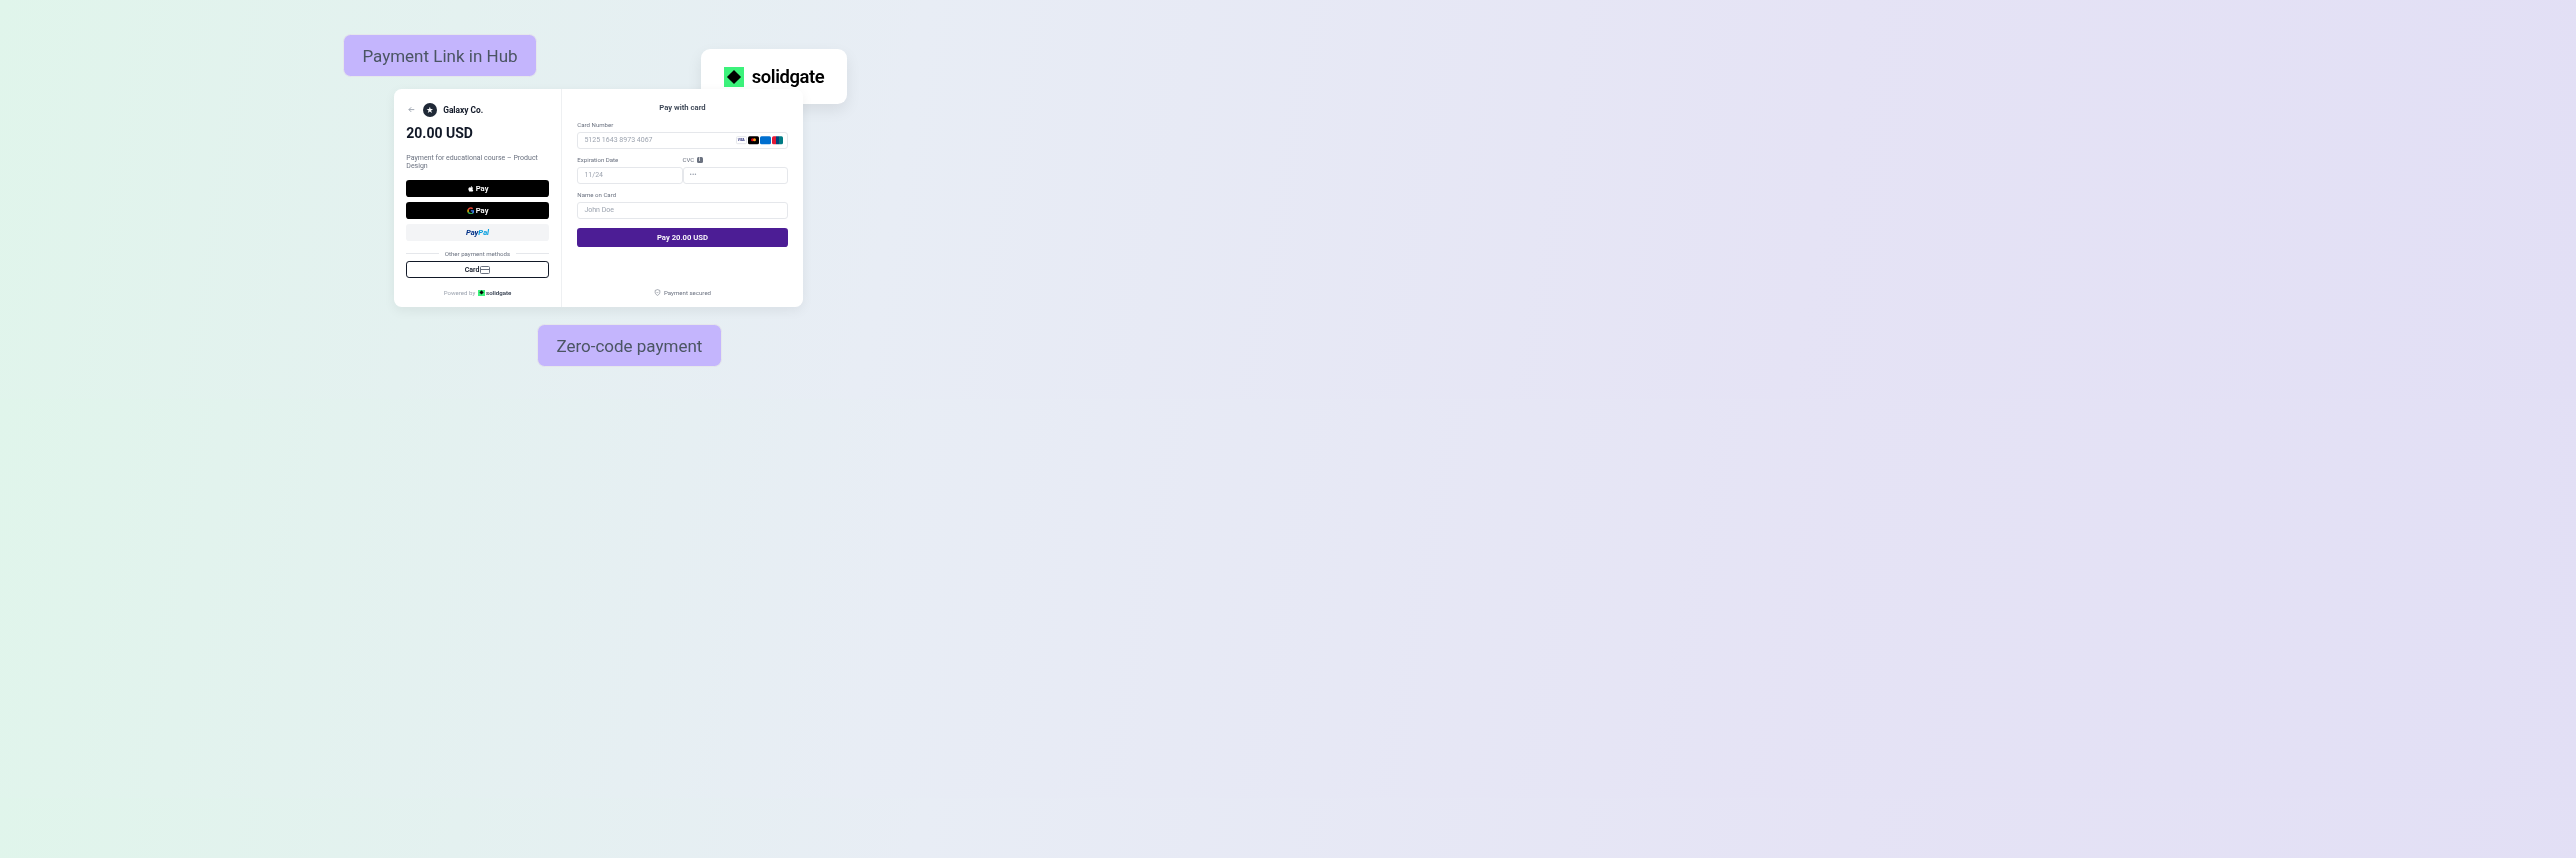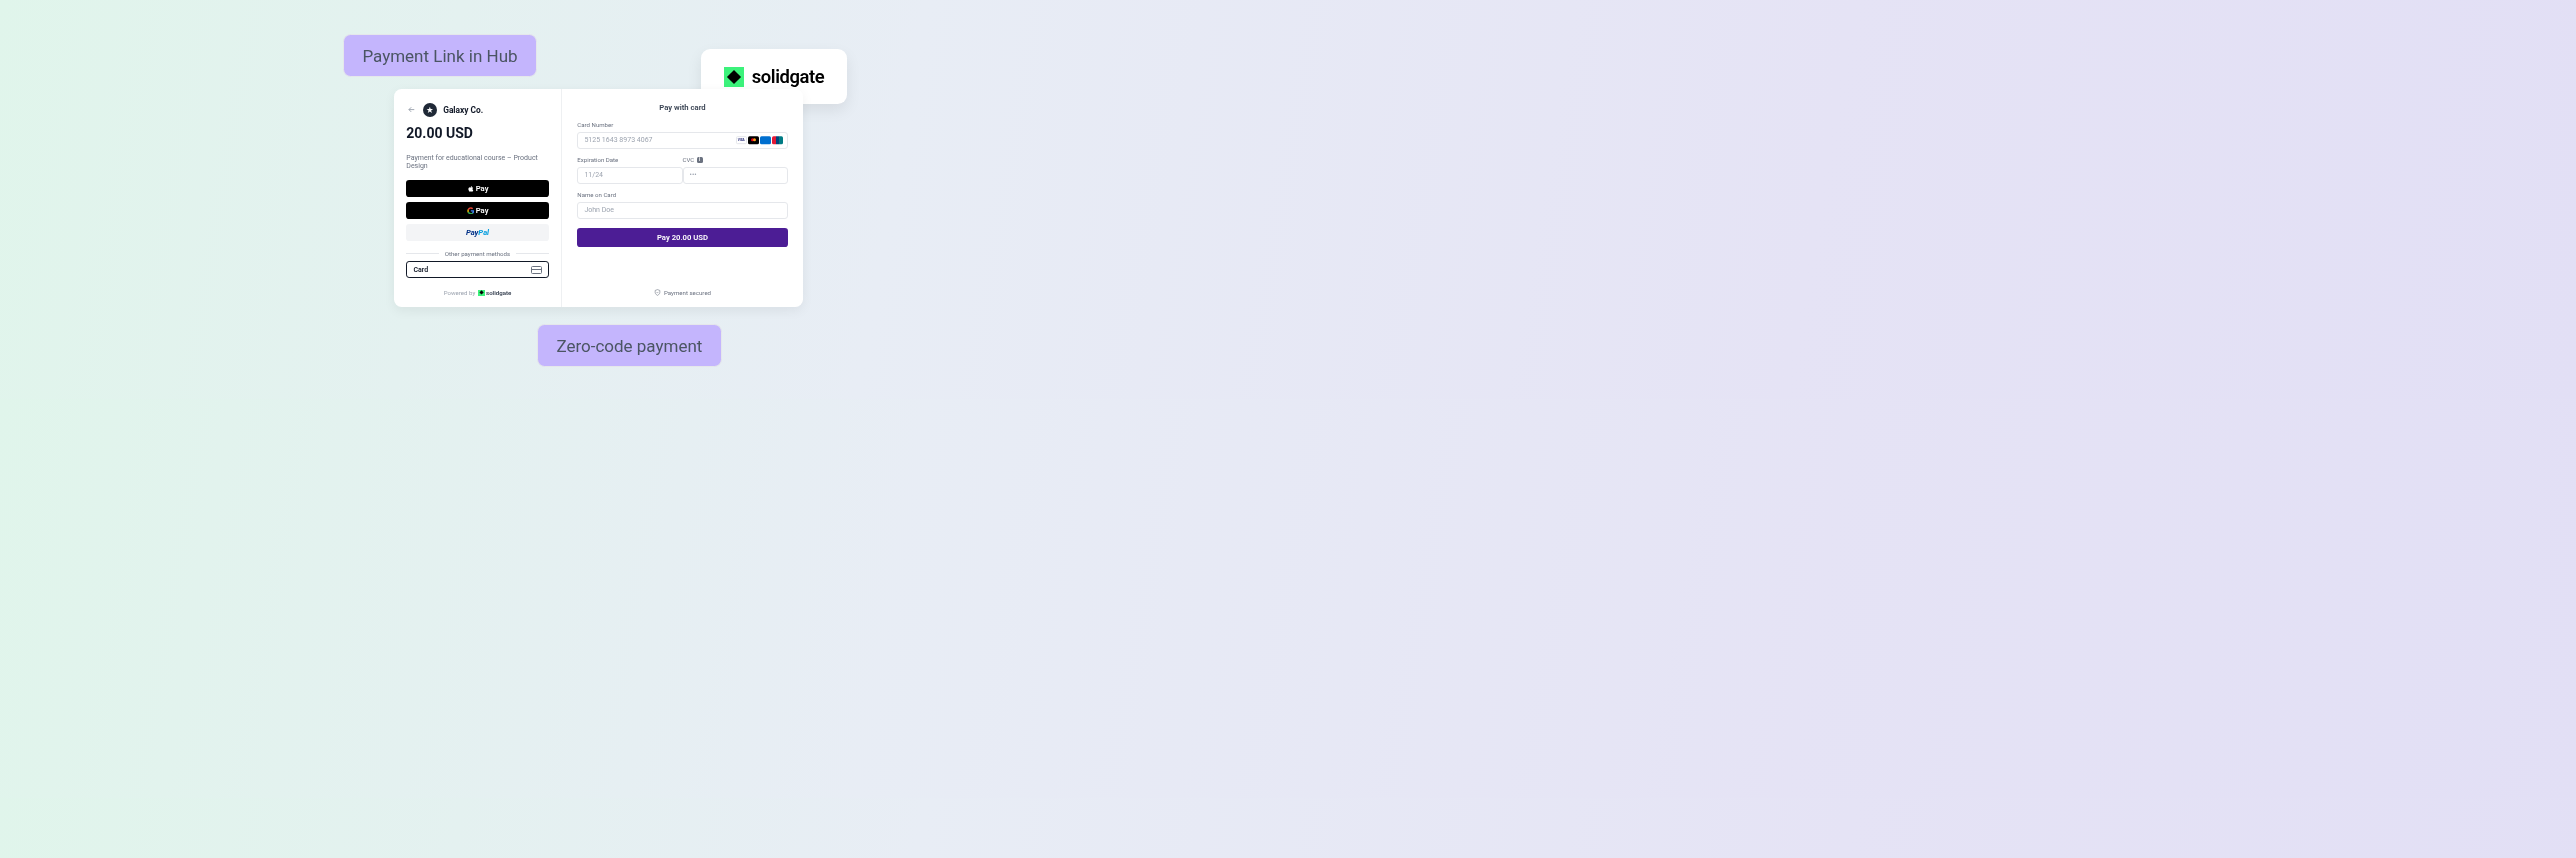--- a/index.html
+++ b/index.html
@@ -22,21 +22,21 @@
 .description{font-size:7px;color:#6b7280;margin-bottom:10.7px}
 .pay-btn{width:100%;height:17px;border-radius:3.1px;border:none;display:flex;align-items:center;justify-content:center;margin-bottom:4.6px;cursor:pointer;font-size:7.7px;font-weight:600}
 .pay-btn-black{background:#000;color:#fff}
 .pay-btn-gray{background:#f3f4f6;color:#003087}
 .paypal-text{font-weight:700;font-style:italic}
 .paypal-pay{color:#003087}
 .paypal-pal{color:#009cde}
 .divider-row{display:flex;align-items:center;gap:6.1px;margin:4.6px 0}
 .divider-line{flex:1;height:0.8px;background:#e5e7eb}
 .divider-text{font-size:6.1px;color:#6b7280}
-.card-option{width:100%;height:17px;border:1.1px solid #111827;border-radius:3.1px;padding:0 6.1px;display:flex;align-items:center;justify-content:space-between;cursor:pointer;background:#fff}
+.card-option{width:100%;height:17px;border:1.1px solid #111827;border-radius:3.1px;padding:0 6.1px;display:flex;align-items:center;justify-content:center;cursor:pointer;background:#fff}
 .card-option-label{font-size:7px;font-weight:600;color:#111827}
 .card-icon{width:10.7px;height:7.7px;border:0.8px solid #6b7280;border-radius:1.5px;position:relative}
 .card-icon::after{content:"";position:absolute;left:0;right:0;top:1.5px;height:1.5px;background:#6b7280}
 .powered-row{margin-top:auto;display:flex;align-items:center;justify-content:center;gap:3.1px;padding-top:10.7px}
 .powered-text{font-size:6.1px;color:#9ca3af}
 .powered-logo{display:flex;align-items:center;gap:1.5px}
 .powered-square{width:6.1px;height:6.1px;background:#3cf27b;display:flex;align-items:center;justify-content:center}
 .powered-square-inner{width:3.1px;height:3.1px;background:#000;transform:rotate(45deg)}
 .powered-brand{font-size:6.1px;font-weight:600;color:#374151}
 .right-panel{flex:1;padding:14px 15.3px 10.7px 15.3px;display:flex;flex-direction:column}

